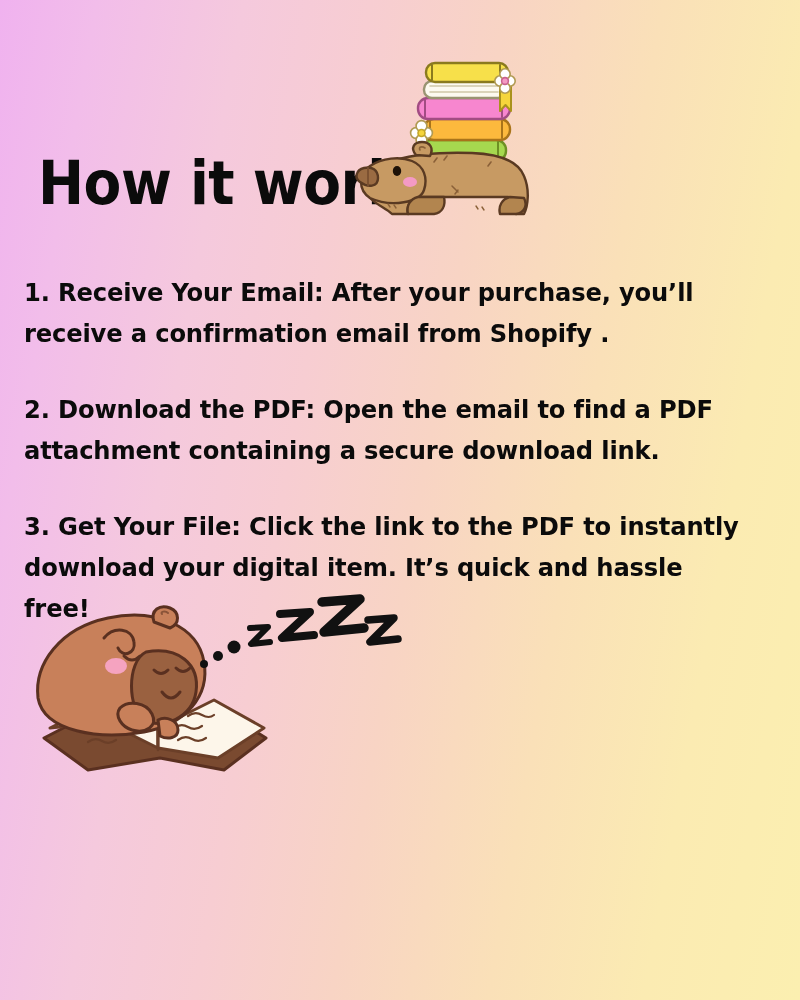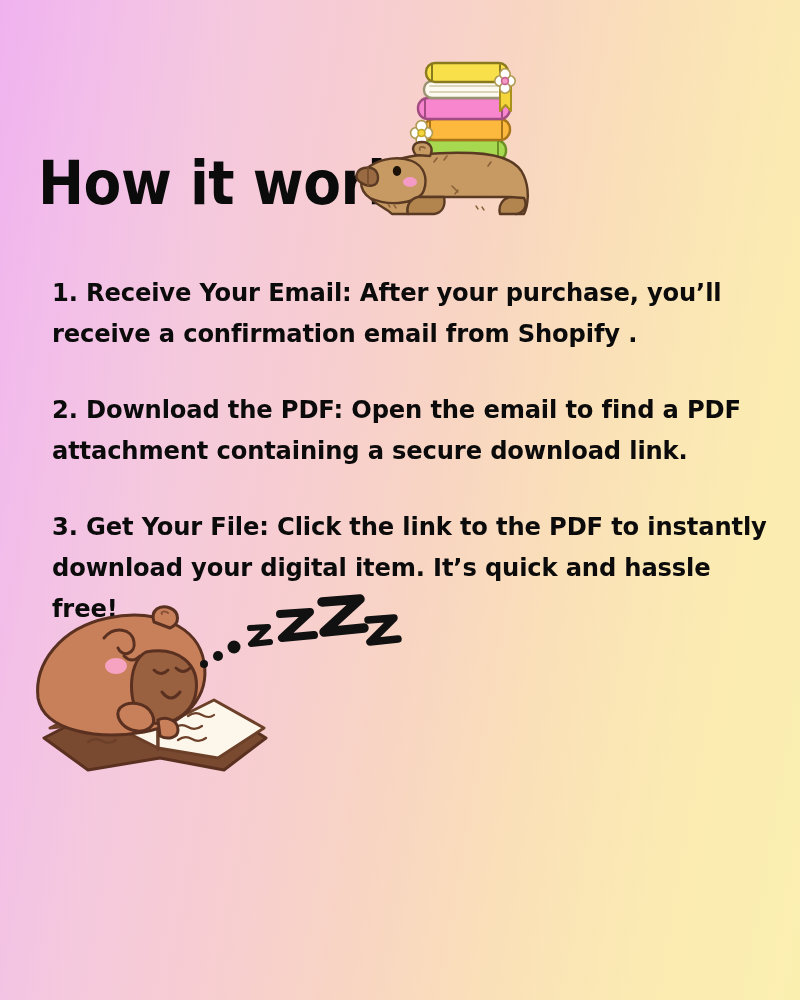--- a/index.html
+++ b/index.html
@@ -34,21 +34,21 @@
     font-size:54px;
     letter-spacing:-0.5px;
     color:#0b0b0b;
     line-height:1;
     transform: scaleY(1.12) scaleX(1.02);
     transform-origin: left bottom;
     white-space:nowrap;
   }
 
   
-  .steps { position:absolute; left:52px; top:272px; width:730px; }
+  .steps { position:absolute; left:24px; top:272px; width:730px; }
   .step {
     font-family:"DejaVu Sans", sans-serif;
     font-weight:bold;
     font-size:24.2px;
     line-height:39px;
     color:#0b0b0b;
     letter-spacing:-0.15px;
     margin-bottom:39px;
     transform:scaleY(1.06);
     transform-origin:left top;

